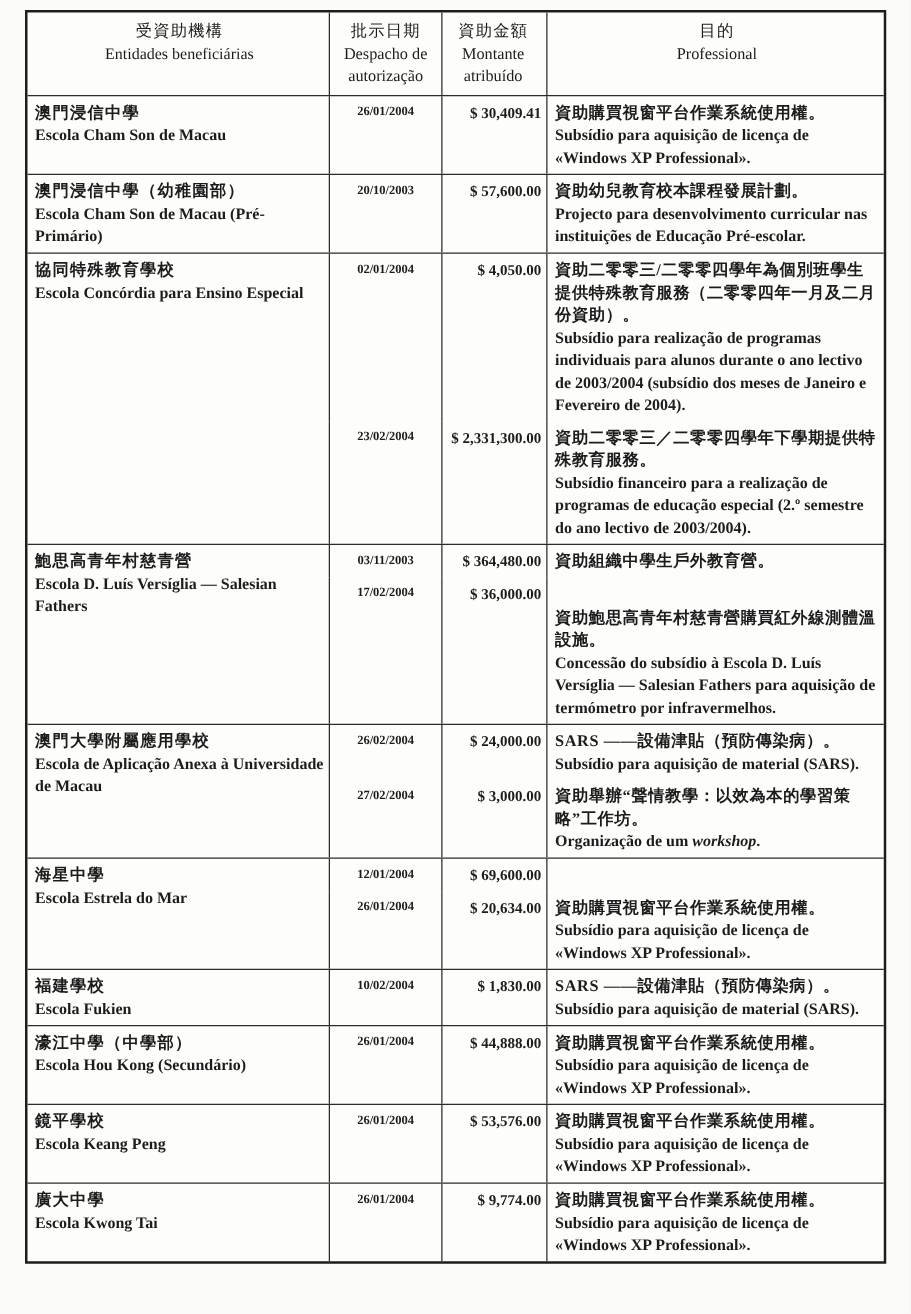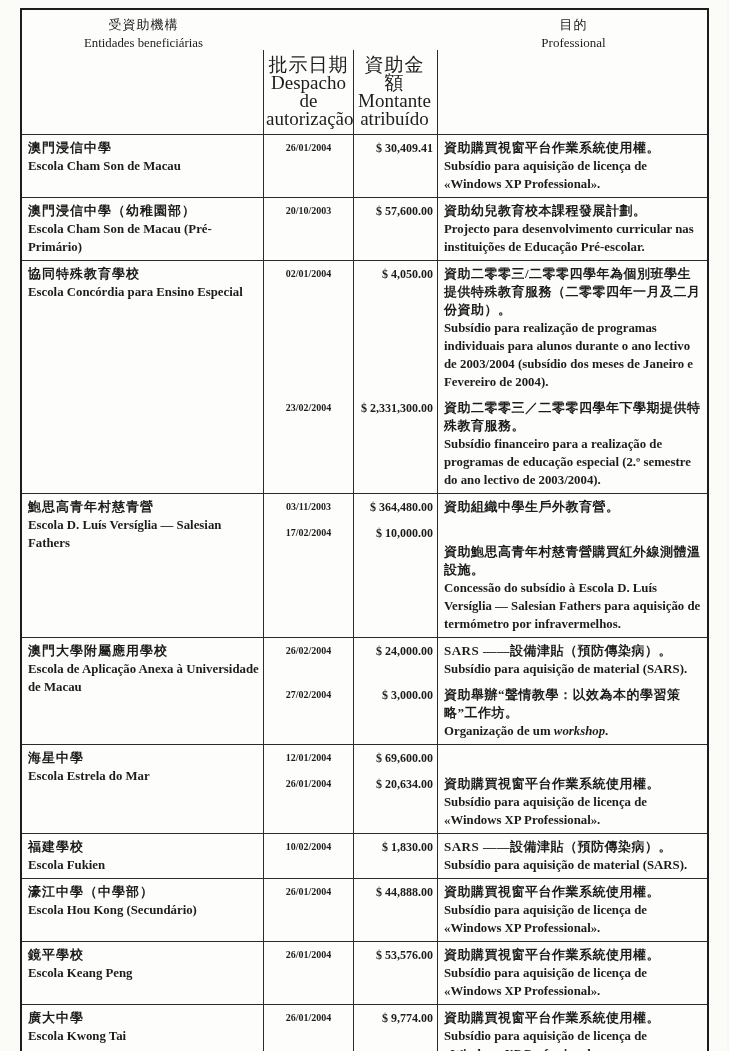--- a/index.html
+++ b/index.html
@@ -49,21 +49,21 @@
   }
   .cell.purpose{padding-right:4px;}
   .cell.entity{padding-right:4px;}
   .header .cell{
     text-align:center;
     padding-top:6px;padding-bottom:6px;
     font-size:13px;
     white-space:normal;
   }
   .header .cell.date,.header .cell.amount{
-    font-size:19px;text-align:center;margin-top:40px;
+    font-size:13px;text-align:center;
   }
   .zh{letter-spacing:1px;}
   .para{margin:0;}
   .para.zh{letter-spacing:0.5px;}
   .para.pt{font-size:12.8px;}
   .entity .pt{font-size:12.8px;letter-spacing:0;}
   i{font-style:italic;}
 </style>
 </head>
 <body>
@@ -137,21 +137,21 @@
           <div class="cell entity" style="grid-area: 1 / 1 / 3;">
             <div class="zh">鮑思高青年村慈青營</div>
             <div class="pt">Escola D. Luís Versíglia — Salesian Fathers</div>
           </div>
           <div class="cell date" style="grid-area: 1 / 2;">03/11/2003</div>
           <div class="cell amount" style="grid-area: 1 / 3;">$ 364,480.00</div>
           <div class="cell purpose" style="grid-area: 1 / 4;">
             <div class="para zh">資助組織中學生戶外教育營。</div>
           </div>
           <div class="cell date" style="grid-area: 2 / 2;">17/02/2004</div>
-          <div class="cell amount" style="grid-area: 2 / 3;">$ 10,000.00</div>
+          <div class="cell amount" style="grid-area: 2 / 3;">$ 36,000.00</div>
           <div class="cell purpose" style="grid-area: 2 / 4; margin-top: 19px;">
             <div class="para zh">資助鮑思高青年村慈青營購買紅外線測體溫設施。</div>
             <div class="para pt">Concessão do subsídio à Escola D. Luís Versíglia — Salesian Fathers para aquisição de termómetro por infravermelhos.</div>
           </div>
         </div>
         <div class="row body-row">
           <div class="cell entity" style="grid-area: 1 / 1 / 3;">
             <div class="zh">澳門大學附屬應用學校</div>
             <div class="pt">Escola de Aplicação Anexa à Universidade de Macau</div>
           </div>

